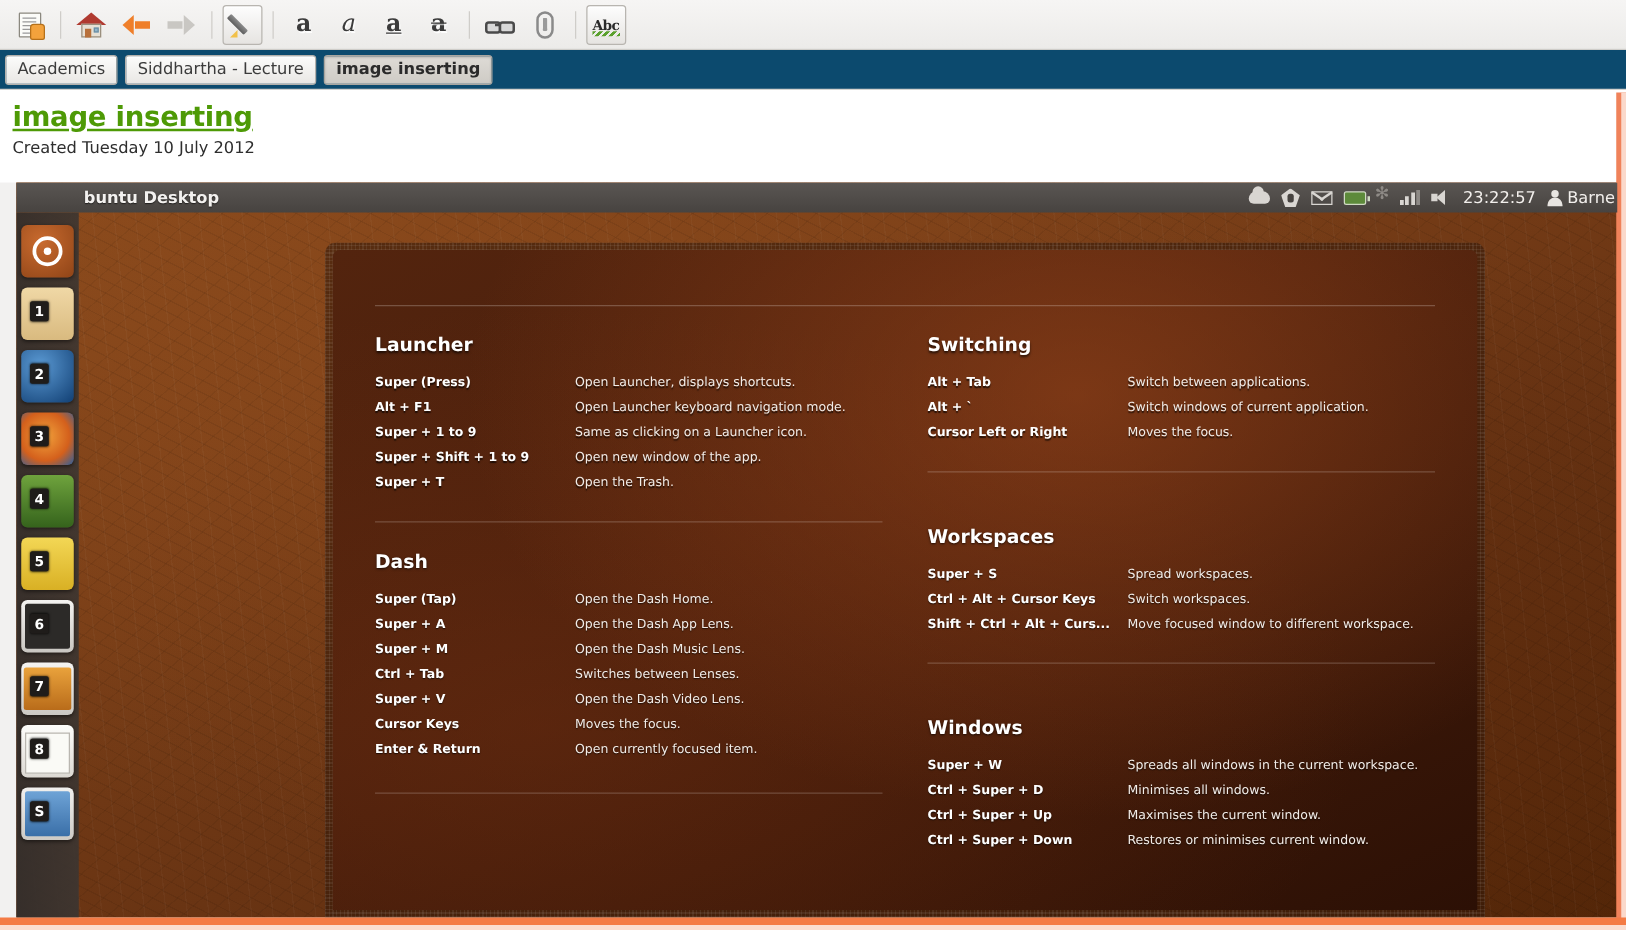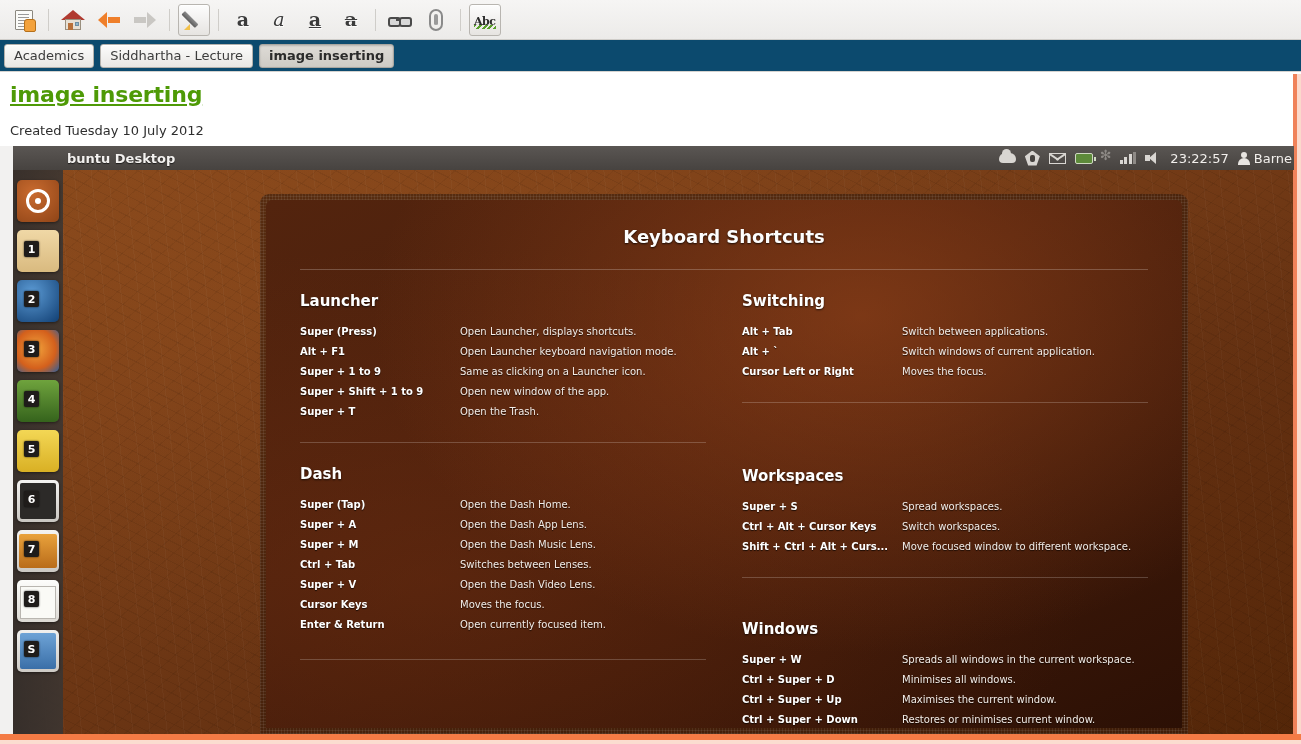--- a/index.html
+++ b/index.html
@@ -95,21 +95,21 @@
     box-shadow:inset 0 1px 2px rgba(0,0,0,0.18);
     border-color:#a9a6a0;
   }
 
   
   .pagearea { background:#ffffff; padding:10px 0 0 10px; height:74px; position:relative; }
   .page-title {
     font-size:22px; font-weight:bold; color:#4e9a06;
     text-decoration:underline; display:inline-block; letter-spacing:-0.2px;
   }
-  .page-created { font-size:13px; color:#2e2e2e; margin-top:16px; }
+  .page-created { font-size:13px; color:#2e2e2e; margin-top:4px; }
 
   
   .edge-right { position:absolute; right:0; top:74px; width:8px; height:670px; background:#f0825a; }
   .edge-right .pale { position:absolute; right:0; top:0; width:4px; height:100%; background:#fbd9cb; }
   .edge-bottom { position:absolute; left:0; bottom:0; width:1301px; height:10px; background:#f47b45; }
   .edge-bottom .pale { position:absolute; left:0; bottom:0; width:100%; height:4px; background:#fbddd0; }
 
   
   .shot {
     position:absolute; left:13px; top:146px; width:1281px; height:588px;
@@ -390,21 +390,20 @@
         <span class="badge">8</span>
       </div>
       <div class="lnk lnk-blue">
         <span class="inner"></span>
         <span class="badge">S</span>
       </div>
     </div>
 
     <div class="ks-panel">
       <div class="ks-inner">
-        <div class="ks-title">Keyboard Shortcuts</div>
         <div class="ks-rule"></div>
 
         <div class="ks-cols">
 
           <div class="ks-col">
 
             <div class="ks-sec-title">Launcher</div>
             <div class="ks-row">
               <span class="ks-key">Super (Press)</span>
               <span class="ks-desc">Open Launcher, displays shortcuts.</span>
@@ -472,21 +471,21 @@
               <span class="ks-key">Alt + `</span>
               <span class="ks-desc">Switch windows of current application.</span>
             </div>
             <div class="ks-row">
               <span class="ks-key">Cursor Left or Right</span>
               <span class="ks-desc">Moves the focus.</span>
             </div>
 
             <div class="ks-sep"></div>
 
-            <div class="ks-sec-title" style="margin-top:64px">Workspaces</div>
+            <div class="ks-sec-title" style="margin-top:42px">Workspaces</div>
             <div class="ks-row">
               <span class="ks-key">Super + S</span>
               <span class="ks-desc">Spread workspaces.</span>
             </div>
             <div class="ks-row">
               <span class="ks-key">Ctrl + Alt + Cursor Keys</span>
               <span class="ks-desc">Switch workspaces.</span>
             </div>
             <div class="ks-row">
               <span class="ks-key">Shift + Ctrl + Alt + Curs...</span>

